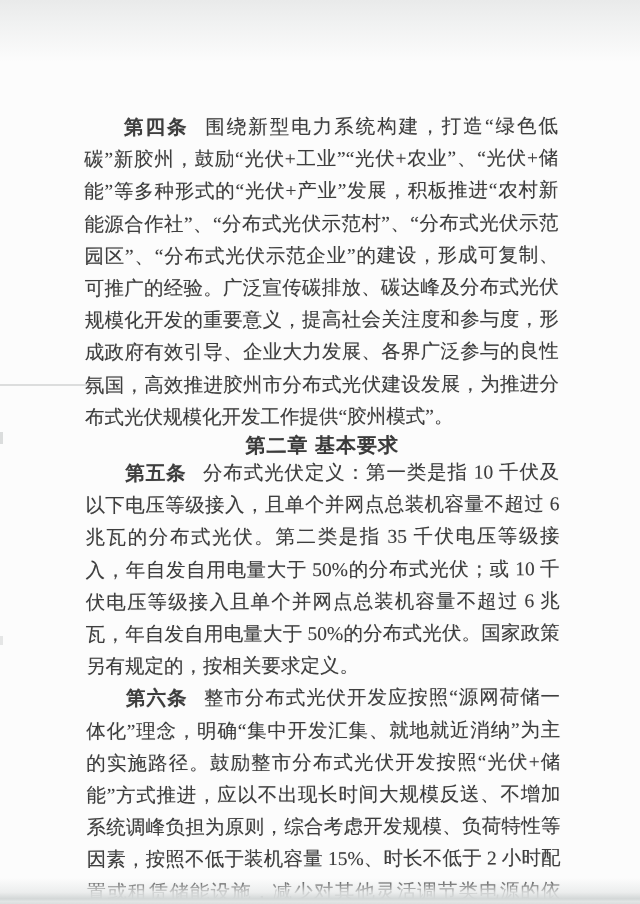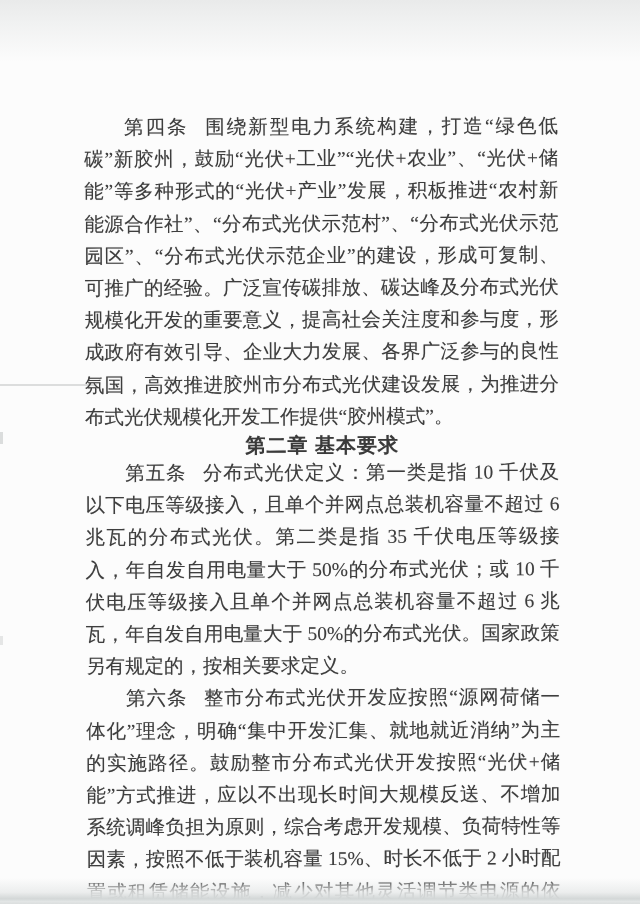--- a/index.html
+++ b/index.html
@@ -65,21 +65,21 @@
   }
   .body-par {
     margin: 0;
     font-size: 19.5px;
     line-height: 32.2px;
     text-align: justify;
     text-align-last: left;
     text-indent: 2.05em;
   }
   .article-label {
-    font-weight: 400;
+    font-weight: 700;
     margin-right: 0.85em;
   }
   .chapter-heading {
     height: 24px;
     line-height: 24px;
     margin: 0;
     font-size: 20px;
     font-weight: 700;
     text-align: center;
     font-family: "Liberation Sans", "DejaVu Sans", sans-serif;

